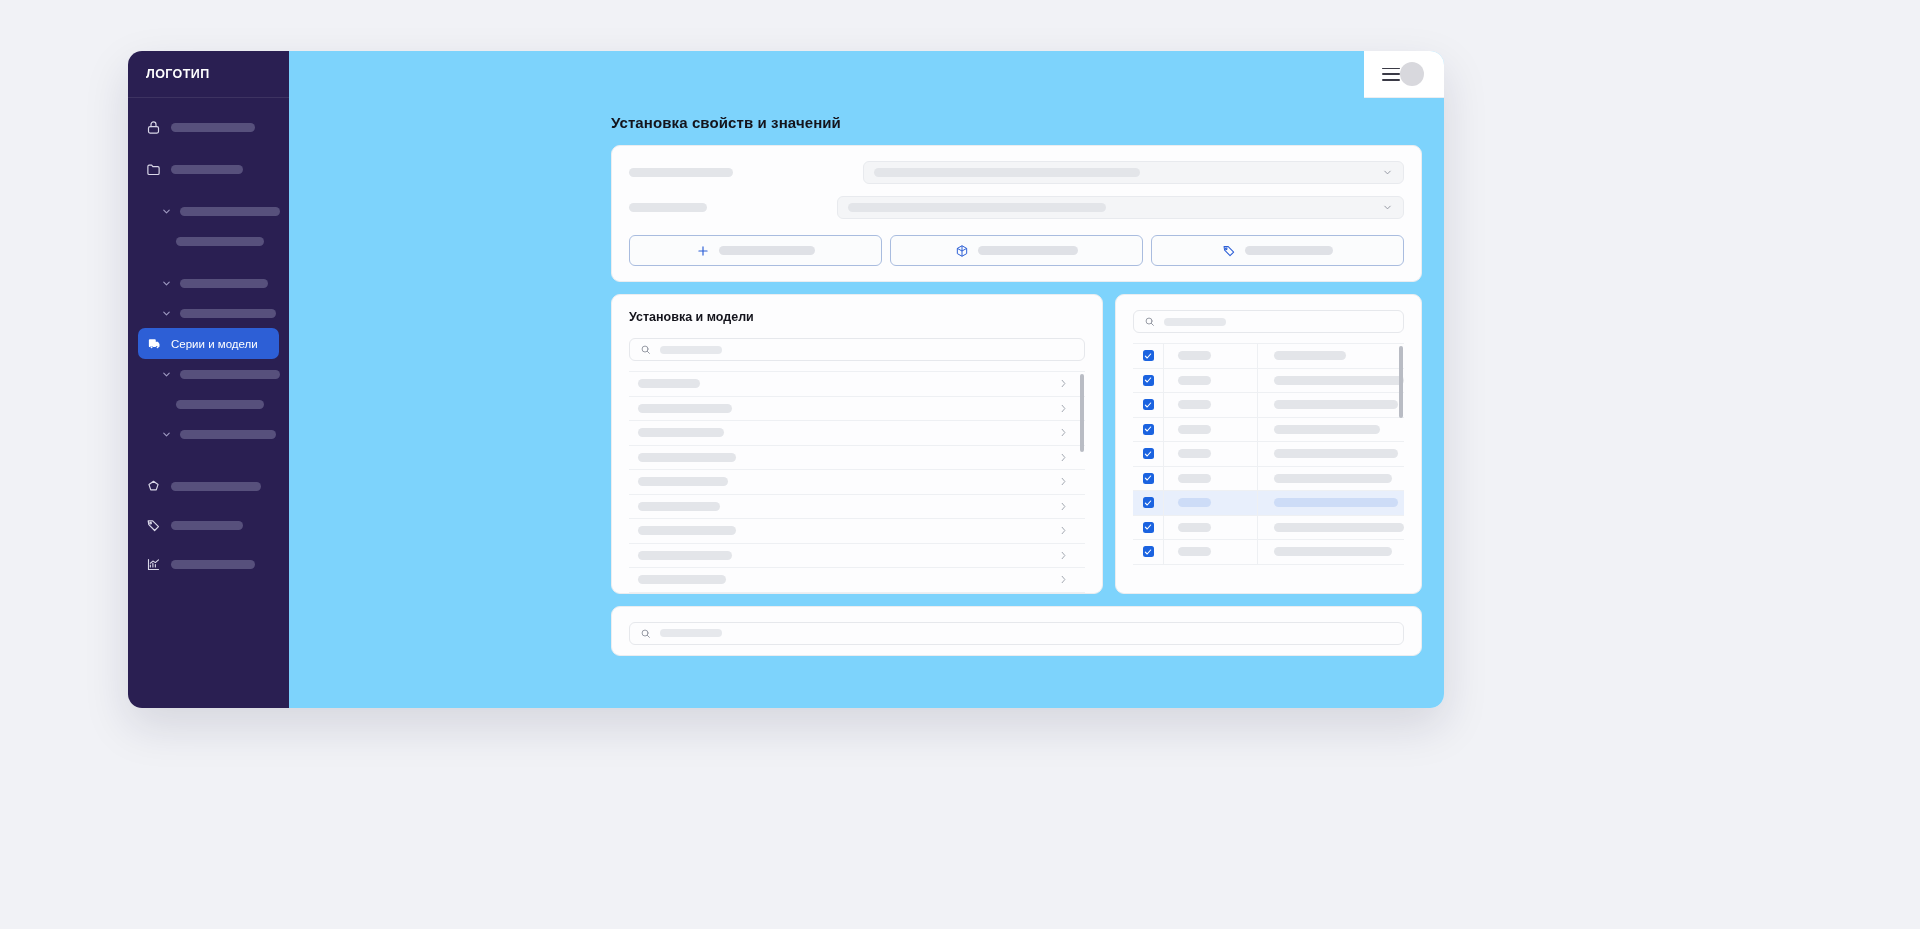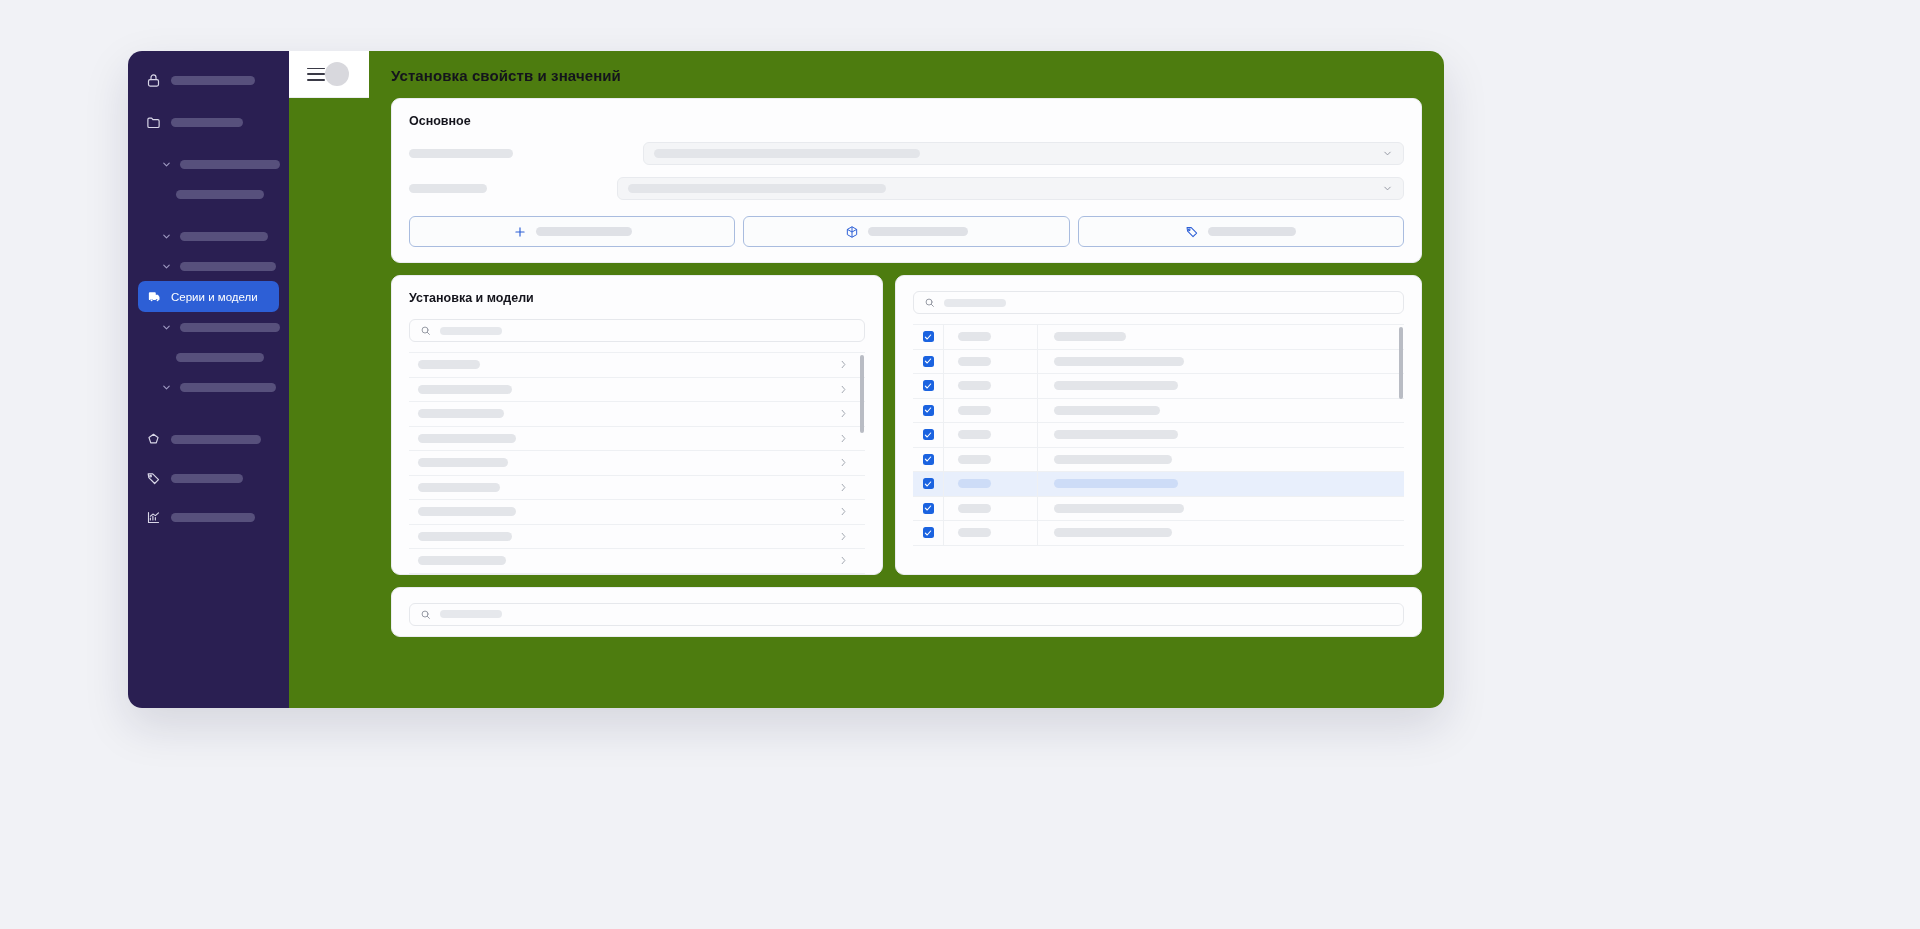--- a/index.html
+++ b/index.html
@@ -100,23 +100,24 @@
     font-size: 11.5px;
     font-weight: 500;
     white-space: nowrap;
   }
   .nav-gap { height: 12px; }
 
   
   .main {
     flex: 1;
     display: flex;
-    flex-direction: row;
-    background: #4d7c0f;
+    flex-direction: column;
+    background: #7dd3fc;
     min-width: 0;
+    align-items: flex-end;
   }
   .topbar {
     height: 47px;
     background: #ffffff;
     border-bottom: 1px solid #eceef1;
     display: flex;
     align-items: center;
     justify-content: space-between;
     padding: 0 20px 0 18px;
     flex-shrink: 0;
@@ -285,20 +286,23 @@
   .values-card { margin-top: 12px; }
 </style>
 </head>
 <body>
 
 <div class="stage">
 
   <div class="app-window">
 
     <aside class="sidebar">
+      <div class="sidebar-brand">
+        <span class="brand-text">ЛОГОТИП</span>
+      </div>
 
       <nav class="sidebar-nav">
 
         <div class="nav-row">
           <span class="nav-icon">
             <svg viewBox="0 0 24 24" fill="none" stroke="currentColor" stroke-width="1.9" stroke-linecap="round" stroke-linejoin="round">
               <rect x="4" y="10.5" width="16" height="10.5" rx="2.5"></rect>
               <path d="M8 10.5V7a4 4 0 0 1 8 0v3.5"></path>
             </svg>
           </span>
@@ -430,21 +434,20 @@
           <span></span>
         </div>
         <div class="avatar"></div>
       </header>
 
       <div class="content">
 
         <h1 class="page-title">Установка свойств и значений</h1>
 
         <div class="card">
-          <div class="card-title">Основное</div>
 
           <div class="form-row">
             <span class="form-label-skel"></span>
             <div class="select-box">
               <span class="select-skel"></span>
               <span class="chev-dn">
                 <svg viewBox="0 0 24 24" fill="none" stroke="currentColor" stroke-width="2" stroke-linecap="round" stroke-linejoin="round">
                     <polyline points="6 9 12 15 18 9"></polyline>
                   </svg>
               </span>

